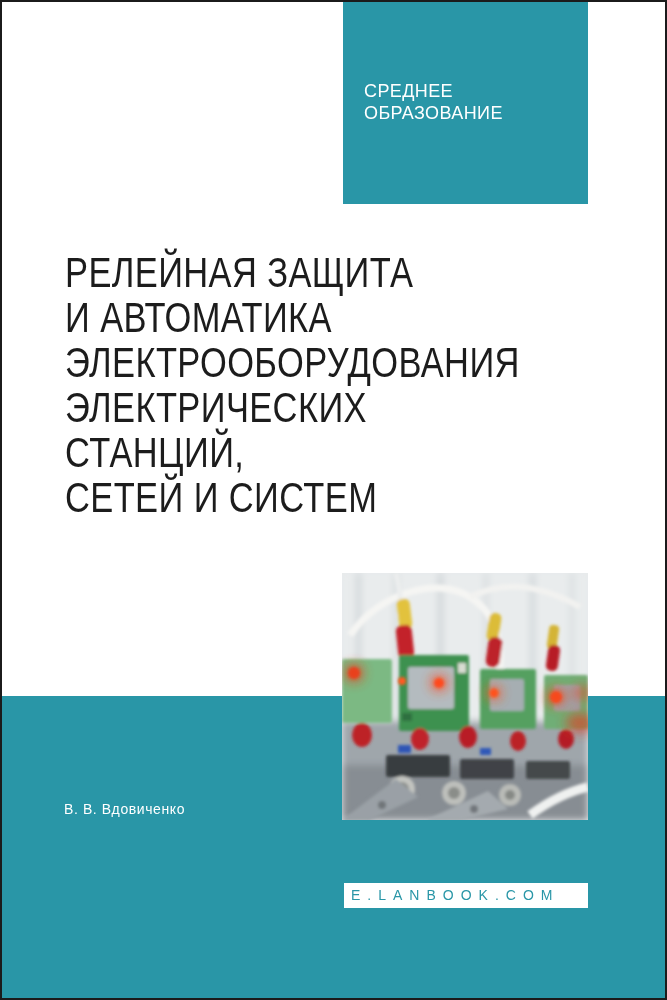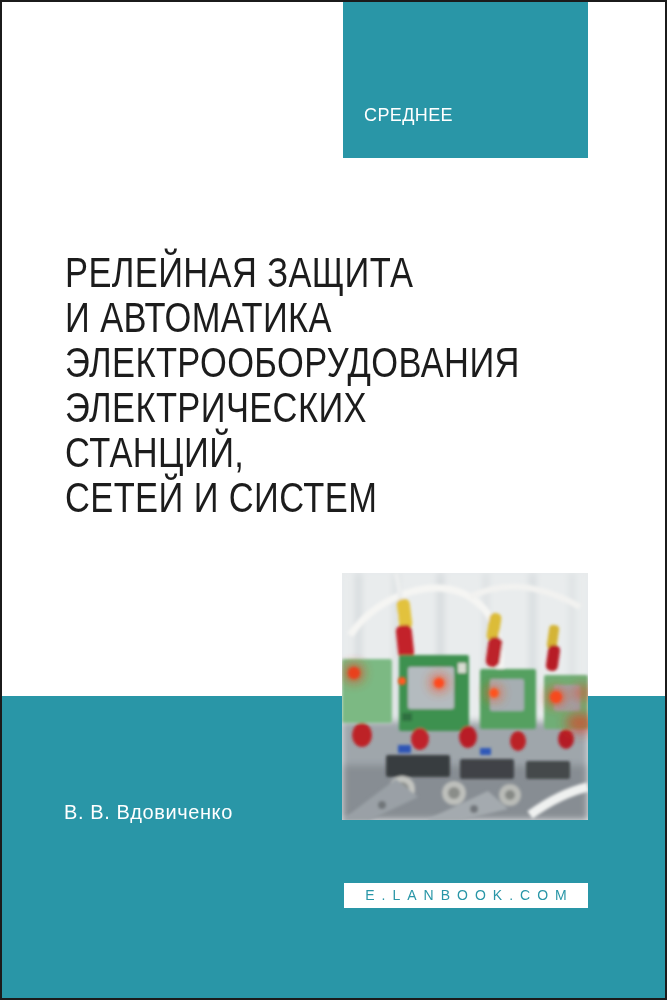--- a/index.html
+++ b/index.html
@@ -11,64 +11,65 @@
   .cover{
     position:relative;width:667px;height:1000px;background:#ffffff;
     overflow:hidden;font-family:"Liberation Sans",sans-serif;
   }
   .frame{
     position:absolute;inset:0;border:2px solid var(--border);
     pointer-events:none;z-index:30;box-sizing:border-box;
   }
   
   .edu-banner{
-    position:absolute;left:343px;top:0;width:245px;height:158px;
+    position:absolute;left:343px;top:0;width:245px;height:204px;
     background:var(--teal);color:#ffffff;box-sizing:border-box;
-    padding:104px 0 0 21px;font-size:18px;line-height:22px;
+    padding:80px 0 0 21px;font-size:18px;line-height:22px;
     letter-spacing:.4px;z-index:5;
   }
   
   .title{
     position:absolute;left:65px;top:250px;margin:0;
     font-size:42px;line-height:45px;font-weight:400;
     color:var(--title-ink);letter-spacing:.5px;white-space:nowrap;
     transform:scaleX(.82);transform-origin:0 0;
   }
   
   .photo{position:absolute;left:342px;top:573px;width:246px;height:247px;z-index:10;}
   .photo svg{display:block;width:100%;height:100%;}
   
   .bottom-panel{position:absolute;left:0;top:696px;width:667px;height:304px;background:var(--teal);z-index:5;}
   .author{
     position:absolute;left:64px;top:105px;color:#ffffff;
-    font-size:20px;letter-spacing:.6px;white-space:nowrap;
+    font-size:14px;letter-spacing:.6px;white-space:nowrap;
   }
   .logo{position:absolute;left:62px;top:155px;width:170px;height:56px;}
   .shield{display:block;width:44px;height:54px;}
   .logo-text{
     position:absolute;left:49px;top:1px;color:#ffffff;
     font-size:38px;line-height:40px;font-weight:700;letter-spacing:1px;
     transform:scaleX(.44);transform-origin:0 0;white-space:nowrap;
   }
   .site-box{
     position:absolute;left:344px;top:187px;width:244px;height:25px;
-    background:#ffffff;text-align:center;
+    background:#ffffff;
   }
   .site-text{
     display:block;color:var(--teal);font-size:14px;line-height:25px;
     letter-spacing:7px;text-indent:7px;white-space:nowrap;
   }
 </style>
 </head>
 <body>
 
 <div class="cover">
 
   <div class="edu-banner">
     <div>СРЕДНЕЕ</div>
+    <div>ОБРАЗОВАНИЕ</div>
   </div>
 
   <h1 class="title">
     <div>РЕЛЕЙНАЯ ЗАЩИТА</div>
     <div>И АВТОМАТИКА</div>
     <div>ЭЛЕКТРООБОРУДОВАНИЯ</div>
     <div>ЭЛЕКТРИЧЕСКИХ</div>
     <div>СТАНЦИЙ,</div>
     <div>СЕТЕЙ И СИСТЕМ</div>
   </h1>

